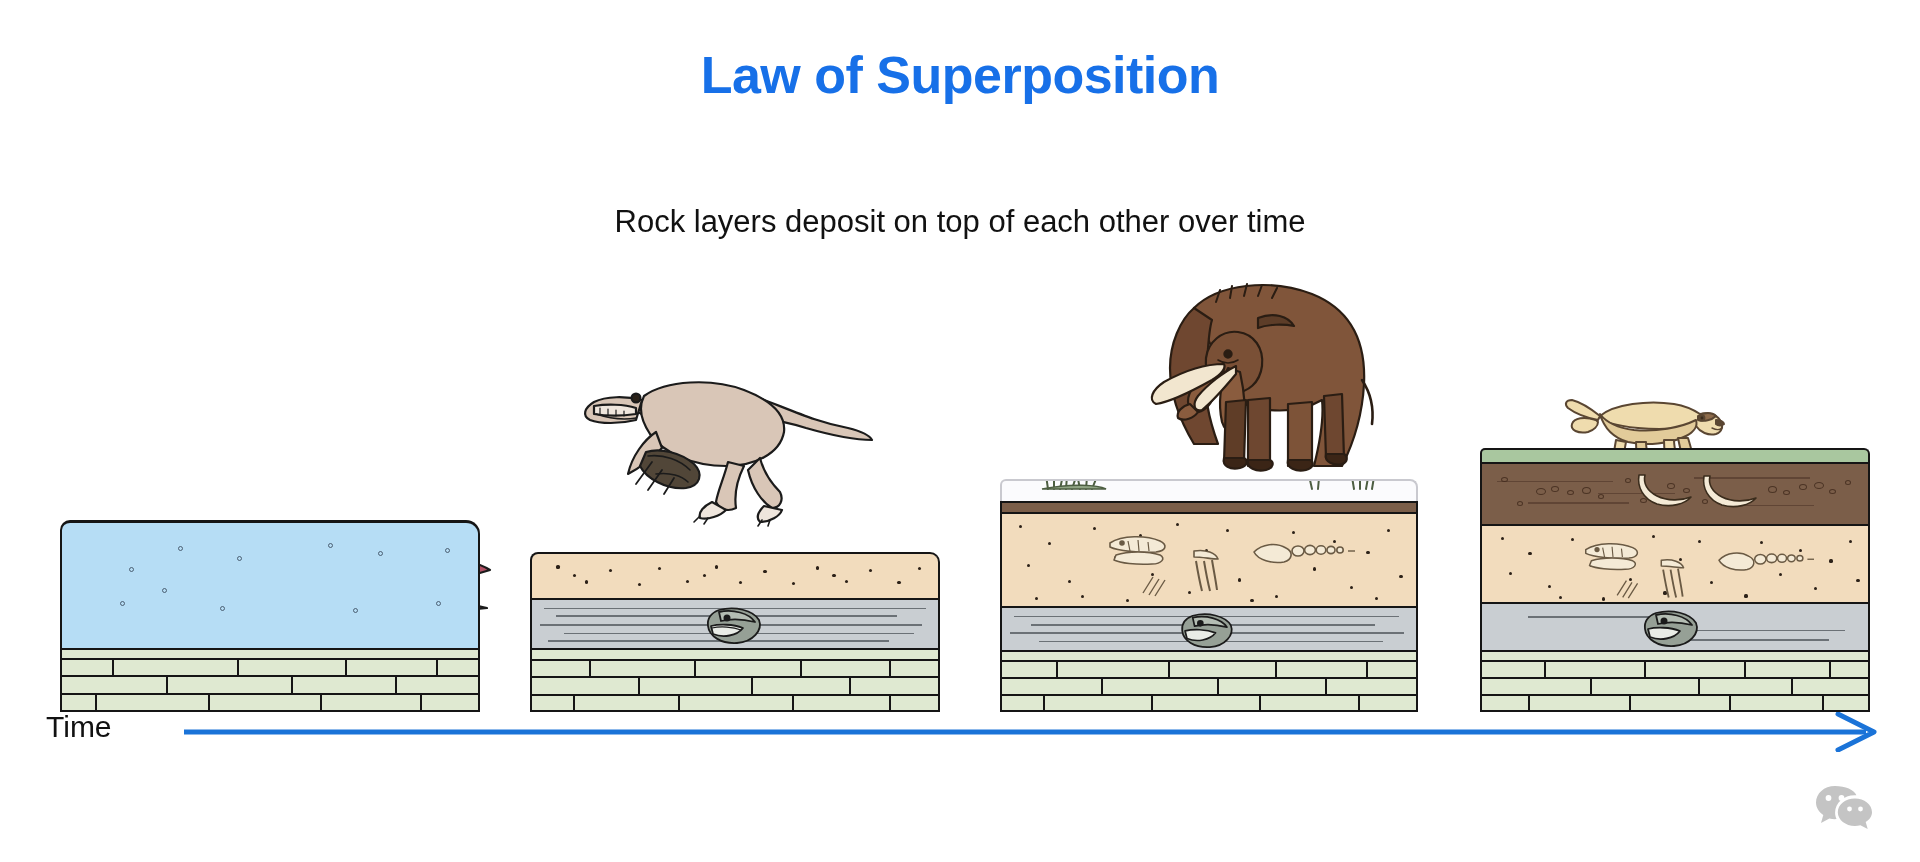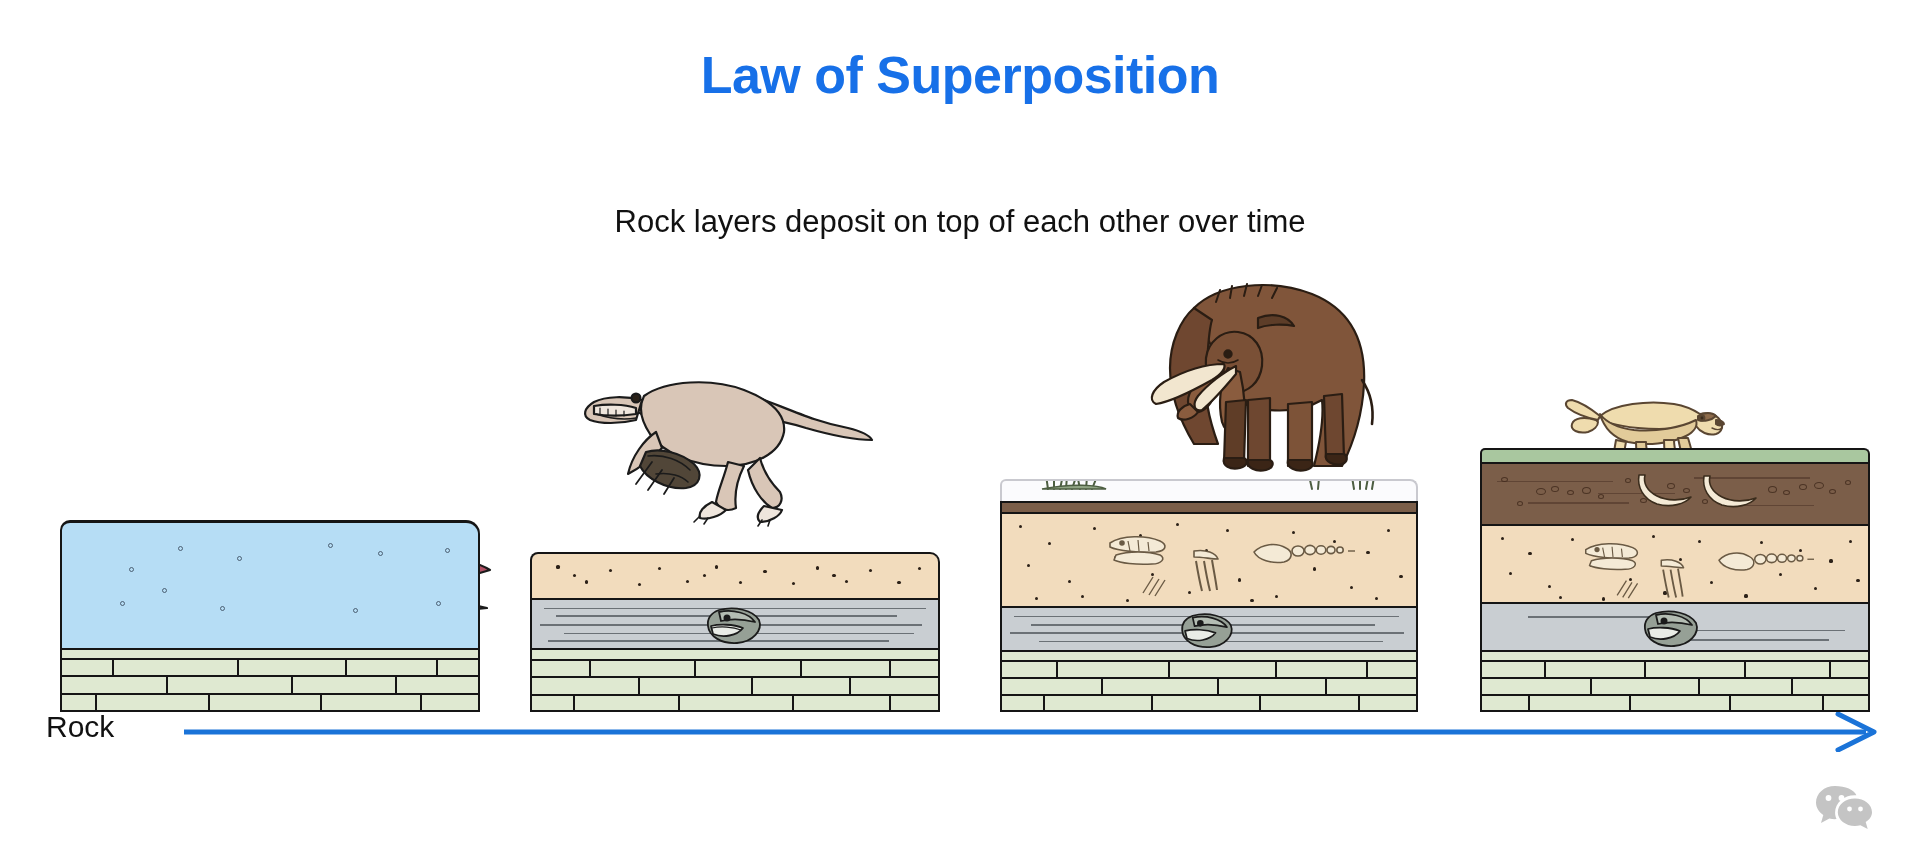--- a/index.html
+++ b/index.html
@@ -594,21 +594,21 @@
           <i class="bcol" style="left:12%;top:42px;height:18px"></i>
           <i class="bcol" style="left:38%;top:42px;height:18px"></i>
           <i class="bcol" style="left:64%;top:42px;height:18px"></i>
           <i class="bcol" style="left:88%;top:42px;height:18px"></i>
         </span>
       </div>
     </div>
   </div>
 
   <div id="time-axis">
-    <span id="time-label">Rock</span>
+    <span id="time-label">Time</span>
     <svg width="1700" height="40" viewBox="0 0 1700 40" style="position:absolute;left:138px;top:4px;">
       <line x1="0" y1="20" x2="1682" y2="20" stroke="#1a73d8" stroke-width="5"></line>
       <path d="M1654 2 L1690 20 L1654 38" fill="none" stroke="#1a73d8" stroke-width="5" stroke-linecap="round" stroke-linejoin="round"></path>
     </svg>
   </div>
 
   <div id="watermark">
     <svg width="56" height="46" viewBox="0 0 56 46">
       <g fill="#c4c4c4">
         <path d="M19 2 C8 2 0 9.5 0 18.5 C0 23.5 2.8 28 7.3 31 L5 39 L13.4 34.6

